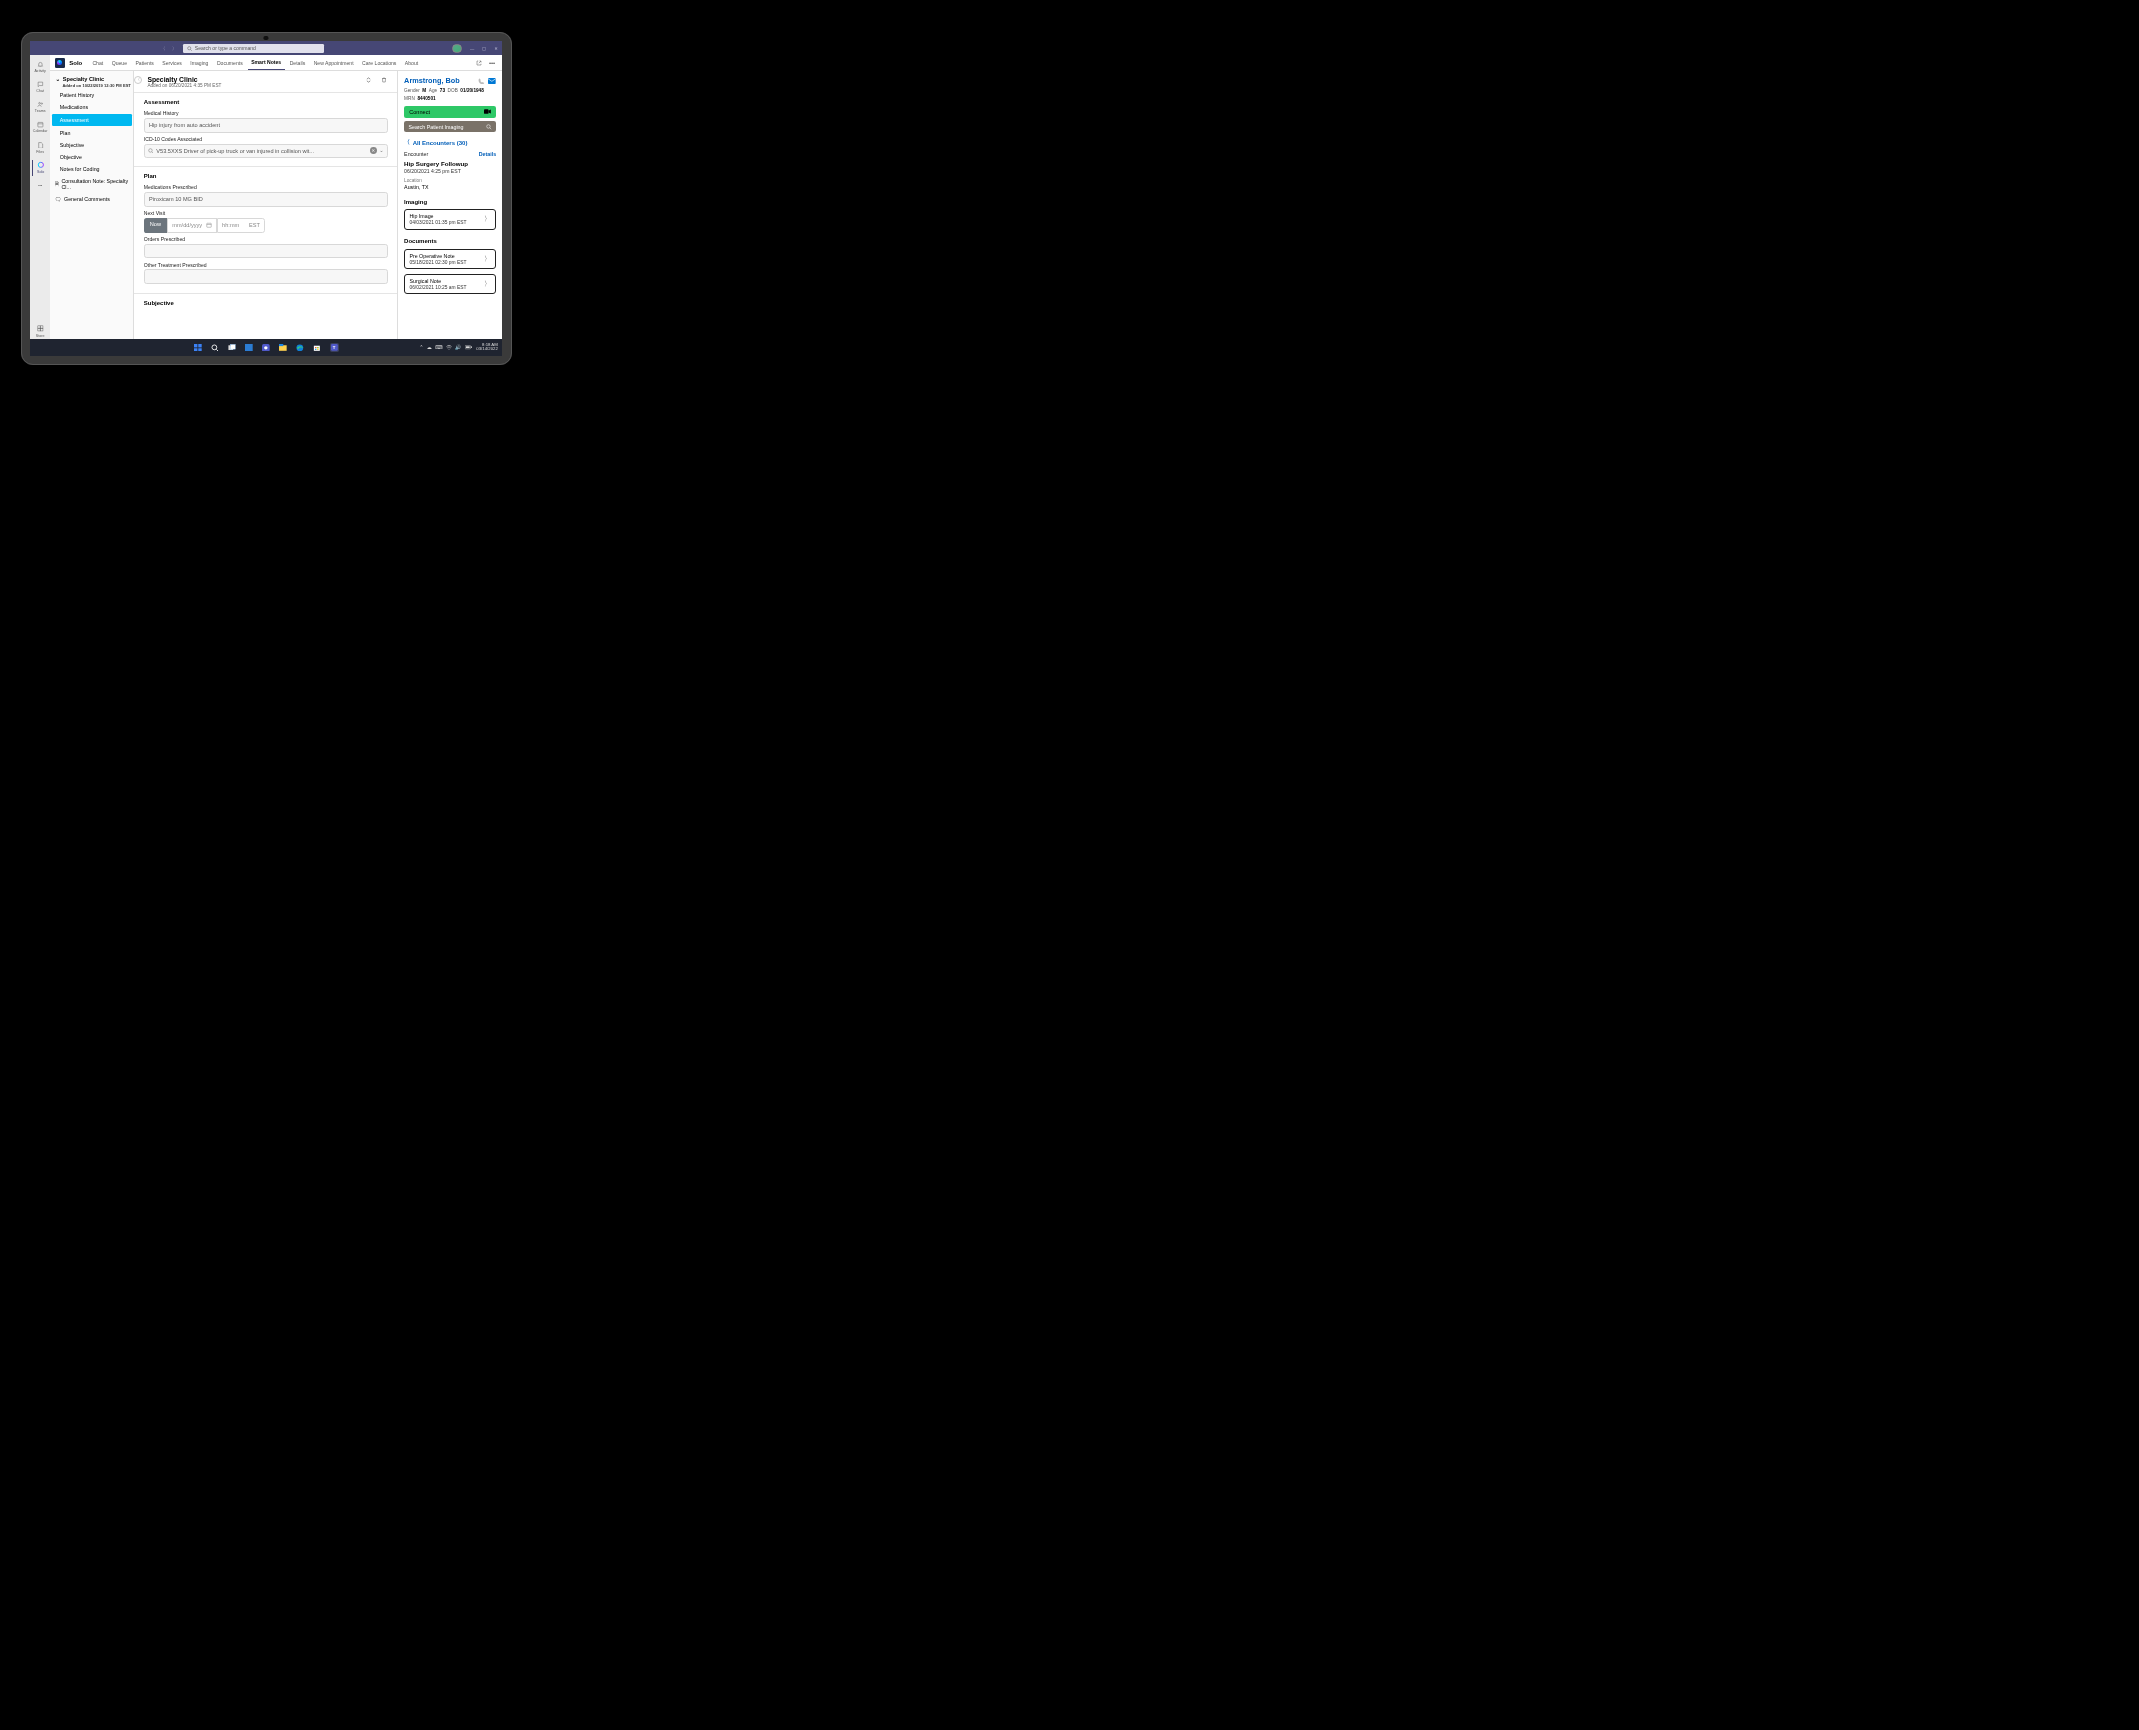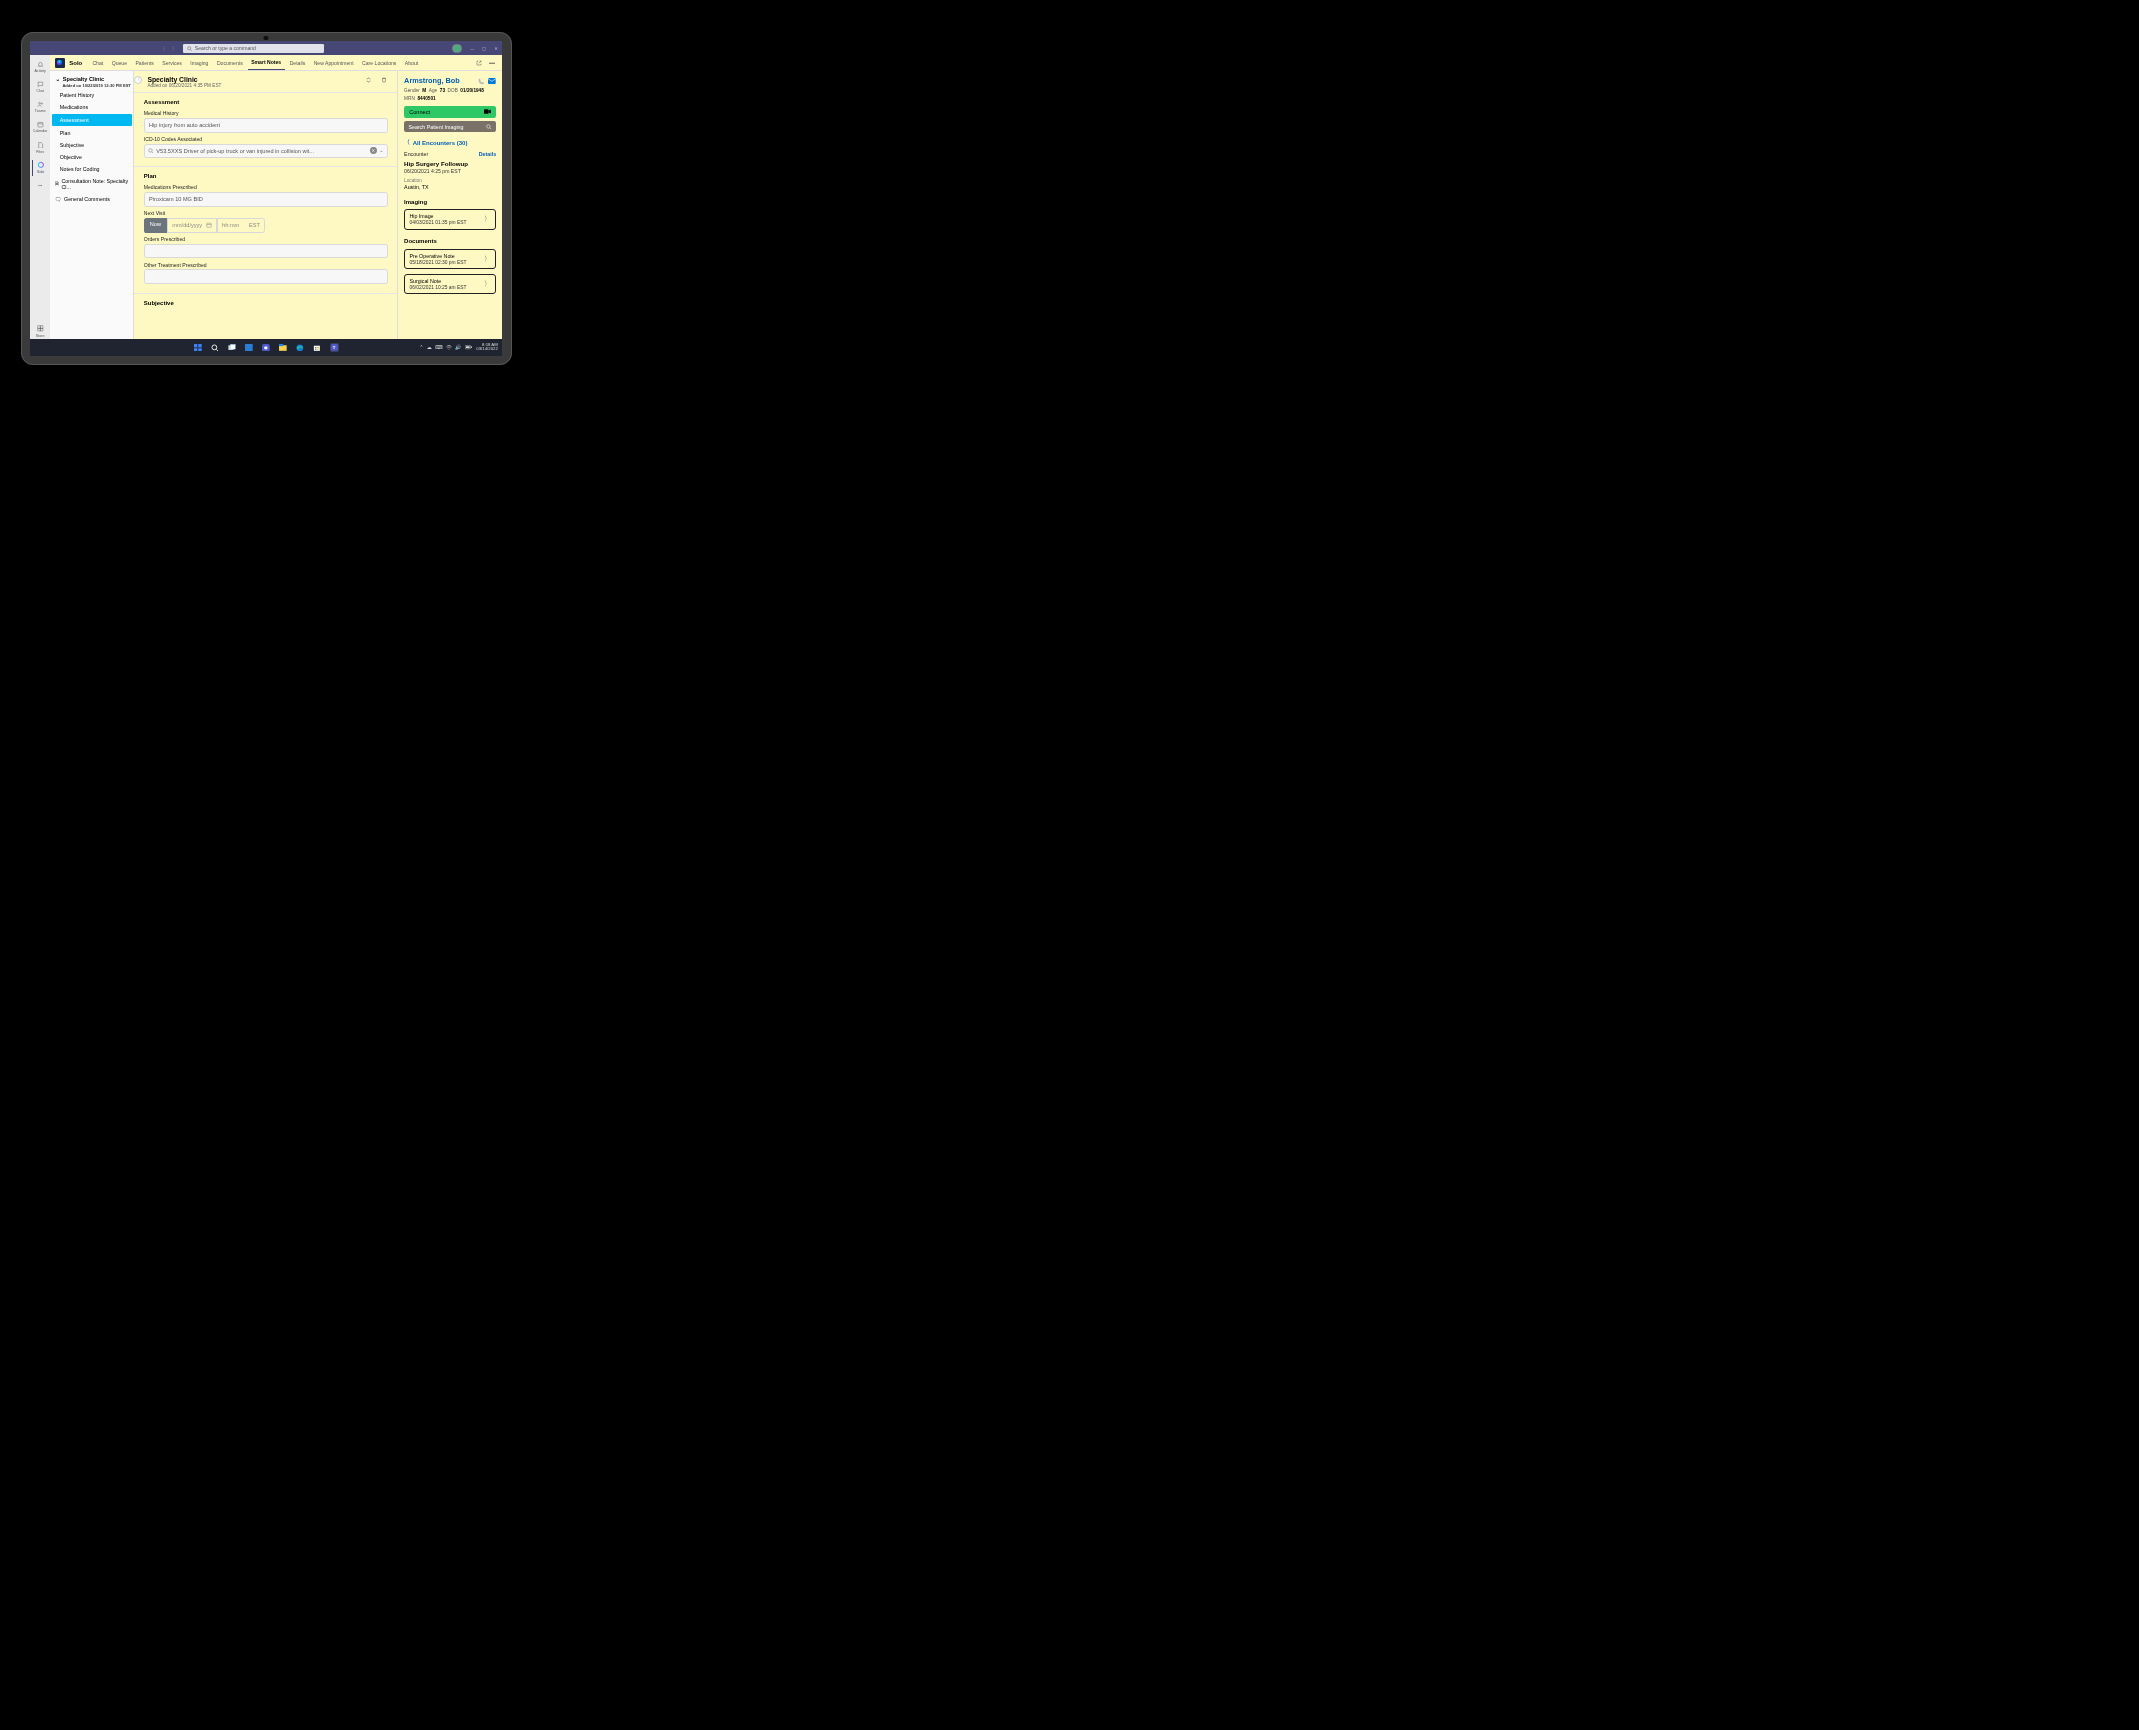--- a/index.html
+++ b/index.html
@@ -1,21 +1,21 @@
 <!DOCTYPE html>
 <html style="font-size:6.8px"><head>
 <meta charset="utf-8">
 <style>
 * { box-sizing: border-box; margin: 0; padding: 0; font-family: "Segoe UI", Arial, sans-serif; }
 body { background: #000; width: 532px; height: 408px; position: relative; }
 
 .tablet-frame { position: absolute; top: 32px; left: 20.5px; width: 491px; height: 333px; background: #3a3a3a; border-radius: 12px; padding: 9.4px; }
 .tablet-bezel { position: absolute; inset: 0; border-radius: 12px; border: 0.9px solid #555; pointer-events: none;}
 .camera { position: absolute; top: 4.3px; left: 50%; transform: translateX(-50%); width: 5.1px; height: 3.4px; background: #111; border-radius: 1.7px; }
-.screen { position: relative; width: 100%; height: 100%; background: #fef9c3; overflow: hidden; display: flex; flex-direction: column; }
+.screen { position: relative; width: 100%; height: 100%; background: #ffffff; overflow: hidden; display: flex; flex-direction: column; }
 
 
 .titlebar { height: 13.7px; background: #464775; display: flex; align-items: center; }
 .titlebar .nav { display: flex; gap: 0.9px; margin-left: 128px; }
 .titlebar .nav .tb-btn { width: 10.3px; height: 10.3px; color: #b8b8d1; display:flex;align-items:center;justify-content:center; font-size: 4.7px; cursor: pointer;}
 .titlebar .search { flex: 0 0 141px; margin-left: 3.4px; height: 9.4px; background: #e1e1ec; border-radius: 1.3px; display: flex; align-items: center; padding: 0 4.3px; color: #555; font-size: 5.1px; }
 .titlebar .search svg { width: 5.1px; height: 5.1px; margin-right: 2.6px; }
 .titlebar .spacer { flex: 1; }
 .titlebar .avatar { width: 9.4px; height: 9.4px; border-radius: 50%; background: linear-gradient(135deg,#5a8,#4a7); margin-right: 4.3px; border: 0.4px solid #888; }
 .titlebar .wc { width: 12px; height: 13.7px; display: flex; align-items: center; justify-content: center; color: #c8c8e0; font-size: 4.3px; cursor: pointer;}

